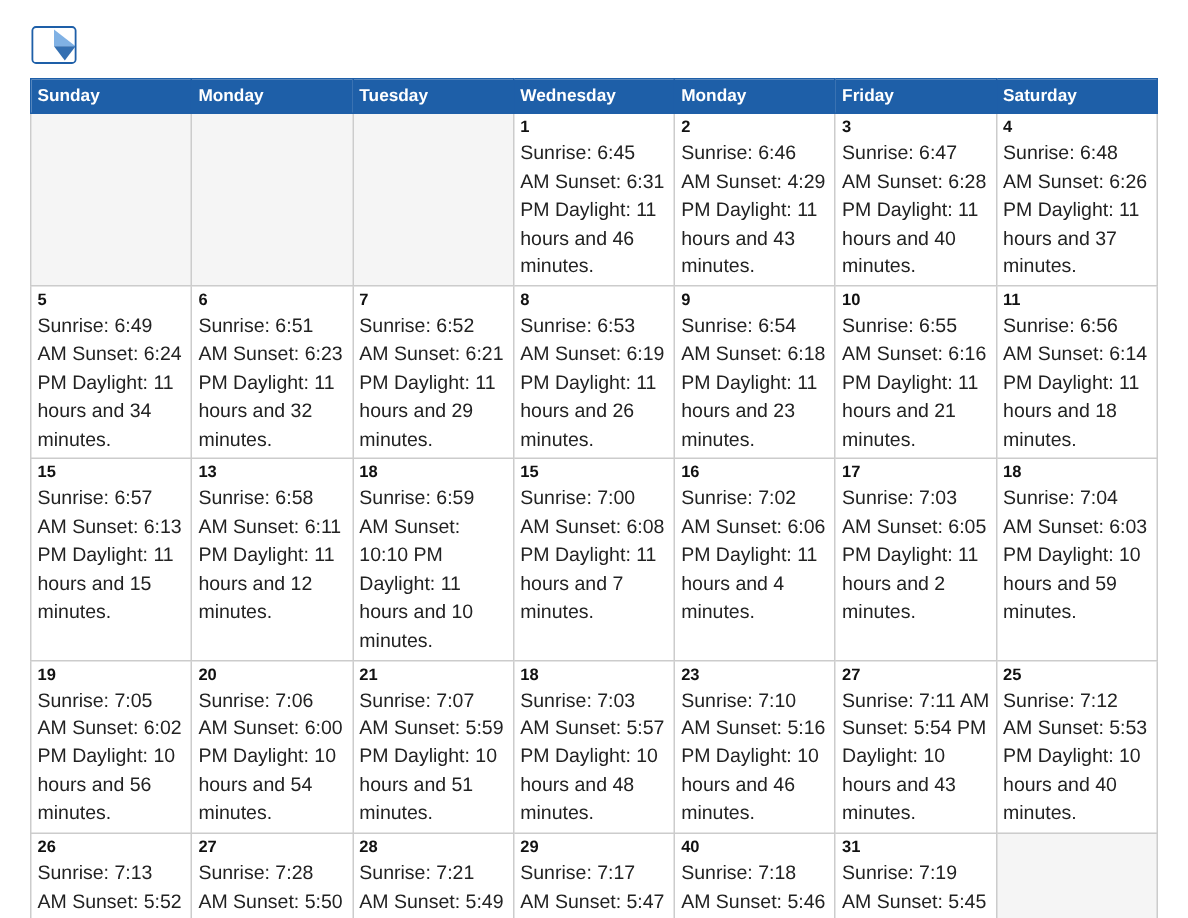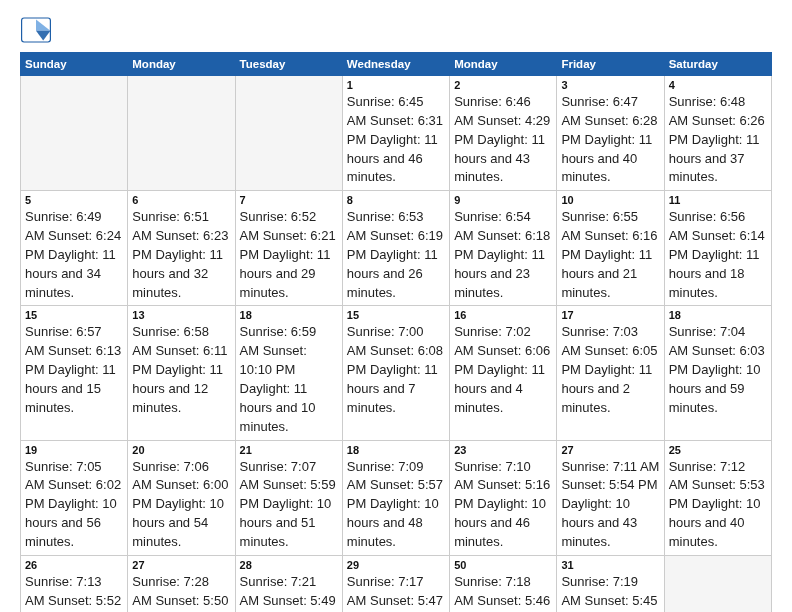--- a/index.html
+++ b/index.html
@@ -258,21 +258,21 @@
 Daylight: 10 hours and 54 minutes.</div>
           </td>
           <td>
             <span class="day-num">21</span>
             <div class="day-info">Sunrise: 7:07 AM
 Sunset: 5:59 PM
 Daylight: 10 hours and 51 minutes.</div>
           </td>
           <td>
             <span class="day-num">18</span>
-            <div class="day-info">Sunrise: 7:09 AM
+            <div class="day-info">Sunrise: 7:03 AM
 Sunset: 5:57 PM
 Daylight: 10 hours and 48 minutes.</div>
           </td>
           <td>
             <span class="day-num">23</span>
             <div class="day-info">Sunrise: 7:10 AM
 Sunset: 5:16 PM
 Daylight: 10 hours and 46 minutes.</div>
           </td>
           <td>
@@ -307,21 +307,21 @@
 Sunset: 5:49 PM
 Daylight: 10 hours and 33 minutes.</div>
           </td>
           <td>
             <span class="day-num">29</span>
             <div class="day-info">Sunrise: 7:17 AM
 Sunset: 5:47 PM
 Daylight: 10 hours and 30 minutes.</div>
           </td>
           <td>
-            <span class="day-num">50</span>
+            <span class="day-num">40</span>
             <div class="day-info">Sunrise: 7:18 AM
 Sunset: 5:46 PM
 Daylight: 10 hours and 28 minutes.</div>
           </td>
           <td>
             <span class="day-num">31</span>
             <div class="day-info">Sunrise: 7:19 AM
 Sunset: 5:45 PM
 Daylight: 10 hours and 25 minutes.</div>
           </td>

